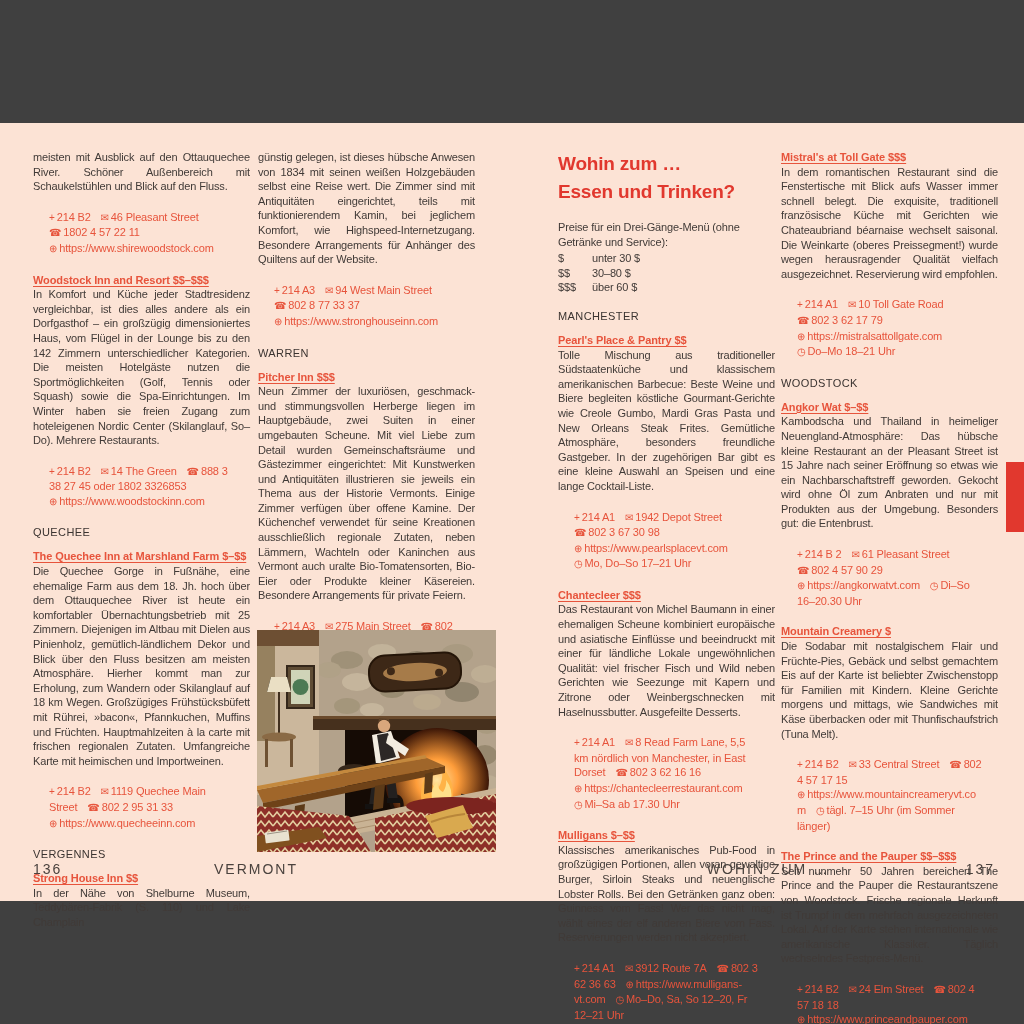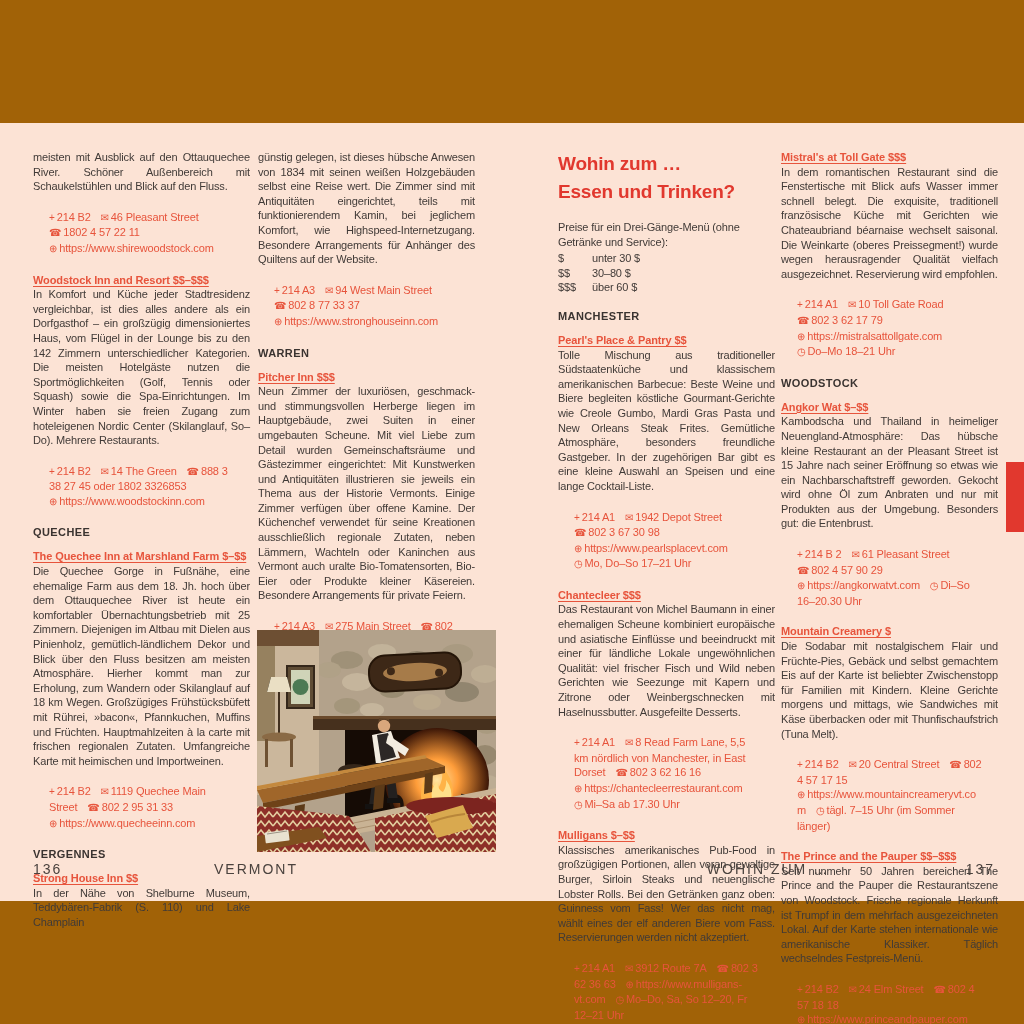--- a/index.html
+++ b/index.html
@@ -1,18 +1,18 @@
 <!DOCTYPE html>
 <html><head>
 <meta charset="utf-8">
 <style>
   * { box-sizing: border-box; }
   html,body { margin:0; padding:0; background:#ffffff; }
   .canvas {
-    position:relative; width:1024px; height:1024px; background:#a16207;
+    position:relative; width:1024px; height:1024px; background:#404040;
     font-family:"Liberation Sans", sans-serif; overflow:hidden;
   }
   .spread {
     position:absolute; left:0; top:123px; width:1024px; height:778px;
     background:#fce3d5;
   }
   .col { position:absolute; top:27px; width:217px; }
   .col1 { left:33px; }
   .col2 { left:258px; }
   .col3 { left:558px; }
@@ -21,21 +21,21 @@
   .body-text {
     font-size:11px; line-height:14.6px; letter-spacing:-0.15px;
     color:#403a37; text-align:justify; margin:0; overflow-wrap:break-word;
   }
   .listing-name {
     font-size:11px; line-height:14.6px; letter-spacing:-0.1px;
     font-weight:bold; color:#e7543c; margin:10px 0 0 0;
     text-decoration:underline; text-decoration-thickness:1px; text-underline-offset:2px;
   }
   .section-head {
-    font-size:11px; line-height:14px; font-weight:bold; color:#3a3330;
+    font-size:11px; line-height:14px; font-weight:normal; color:#3a3330;
     letter-spacing:0.4px; margin:14px 0 4px 0;
   }
   .contact {
     font-size:11px; line-height:14.6px; letter-spacing:-0.15px;
     color:#e7543c; margin:16px; text-align:left; overflow-wrap:anywhere;
   }
   .c-item { margin-right:7px; }
   .c-icon { font-size:10px; margin-right:2px; }
   .title {
     font-size:19px; line-height:28px; font-weight:bold; color:#e1382e;
@@ -309,21 +309,21 @@
         <span class="c-item"><span class="c-icon">✉</span><span>61 Pleasant Street</span></span>
         <span class="c-item"><span class="c-icon">☎</span><span>802 4 57 90 29</span></span>
         <span class="c-item"><span class="c-icon">⊕</span><span>https://angkorwatvt.com</span></span>
         <span class="c-item"><span class="c-icon">◷</span><span>Di–So 16–20.30 Uhr</span></span>
       </p>
 
       <h3 class="listing-name">Mountain Creamery $</h3>
       <p class="body-text">Die Sodabar mit nostalgischem Flair und Früchte-Pies, Gebäck und selbst gemachtem Eis auf der Karte ist beliebter Zwischenstopp für Familien mit Kindern. Kleine Gerichte morgens und mittags, wie Sandwiches mit Käse überbacken oder mit Thunfischaufstrich (Tuna Melt).</p>
       <p class="contact">
         <span class="c-item"><span class="c-icon">+</span><span>214 B2</span></span>
-        <span class="c-item"><span class="c-icon">✉</span><span>20 Central Street</span></span>
+        <span class="c-item"><span class="c-icon">✉</span><span>33 Central Street</span></span>
         <span class="c-item"><span class="c-icon">☎</span><span>802 4 57 17 15</span></span>
         <span class="c-item"><span class="c-icon">⊕</span><span>https://www.mountaincreameryvt.com</span></span>
         <span class="c-item"><span class="c-icon">◷</span><span>tägl. 7–15 Uhr (im Sommer länger)</span></span>
       </p>
 
       <h3 class="listing-name">The Prince and the Pauper $$–$$$</h3>
       <p class="body-text">Seit nunmehr 50 Jahren bereichert The Prince and the Pauper die Restaurantszene von Woodstock. Frische regionale Herkunft ist Trumpf in dem mehrfach ausgezeichneten Lokal. Auf der Karte stehen internationale wie amerikanische Klassiker. Täglich wechselndes Festpreis-Menü.</p>
       <p class="contact">
         <span class="c-item"><span class="c-icon">+</span><span>214 B2</span></span>
         <span class="c-item"><span class="c-icon">✉</span><span>24 Elm Street</span></span>

